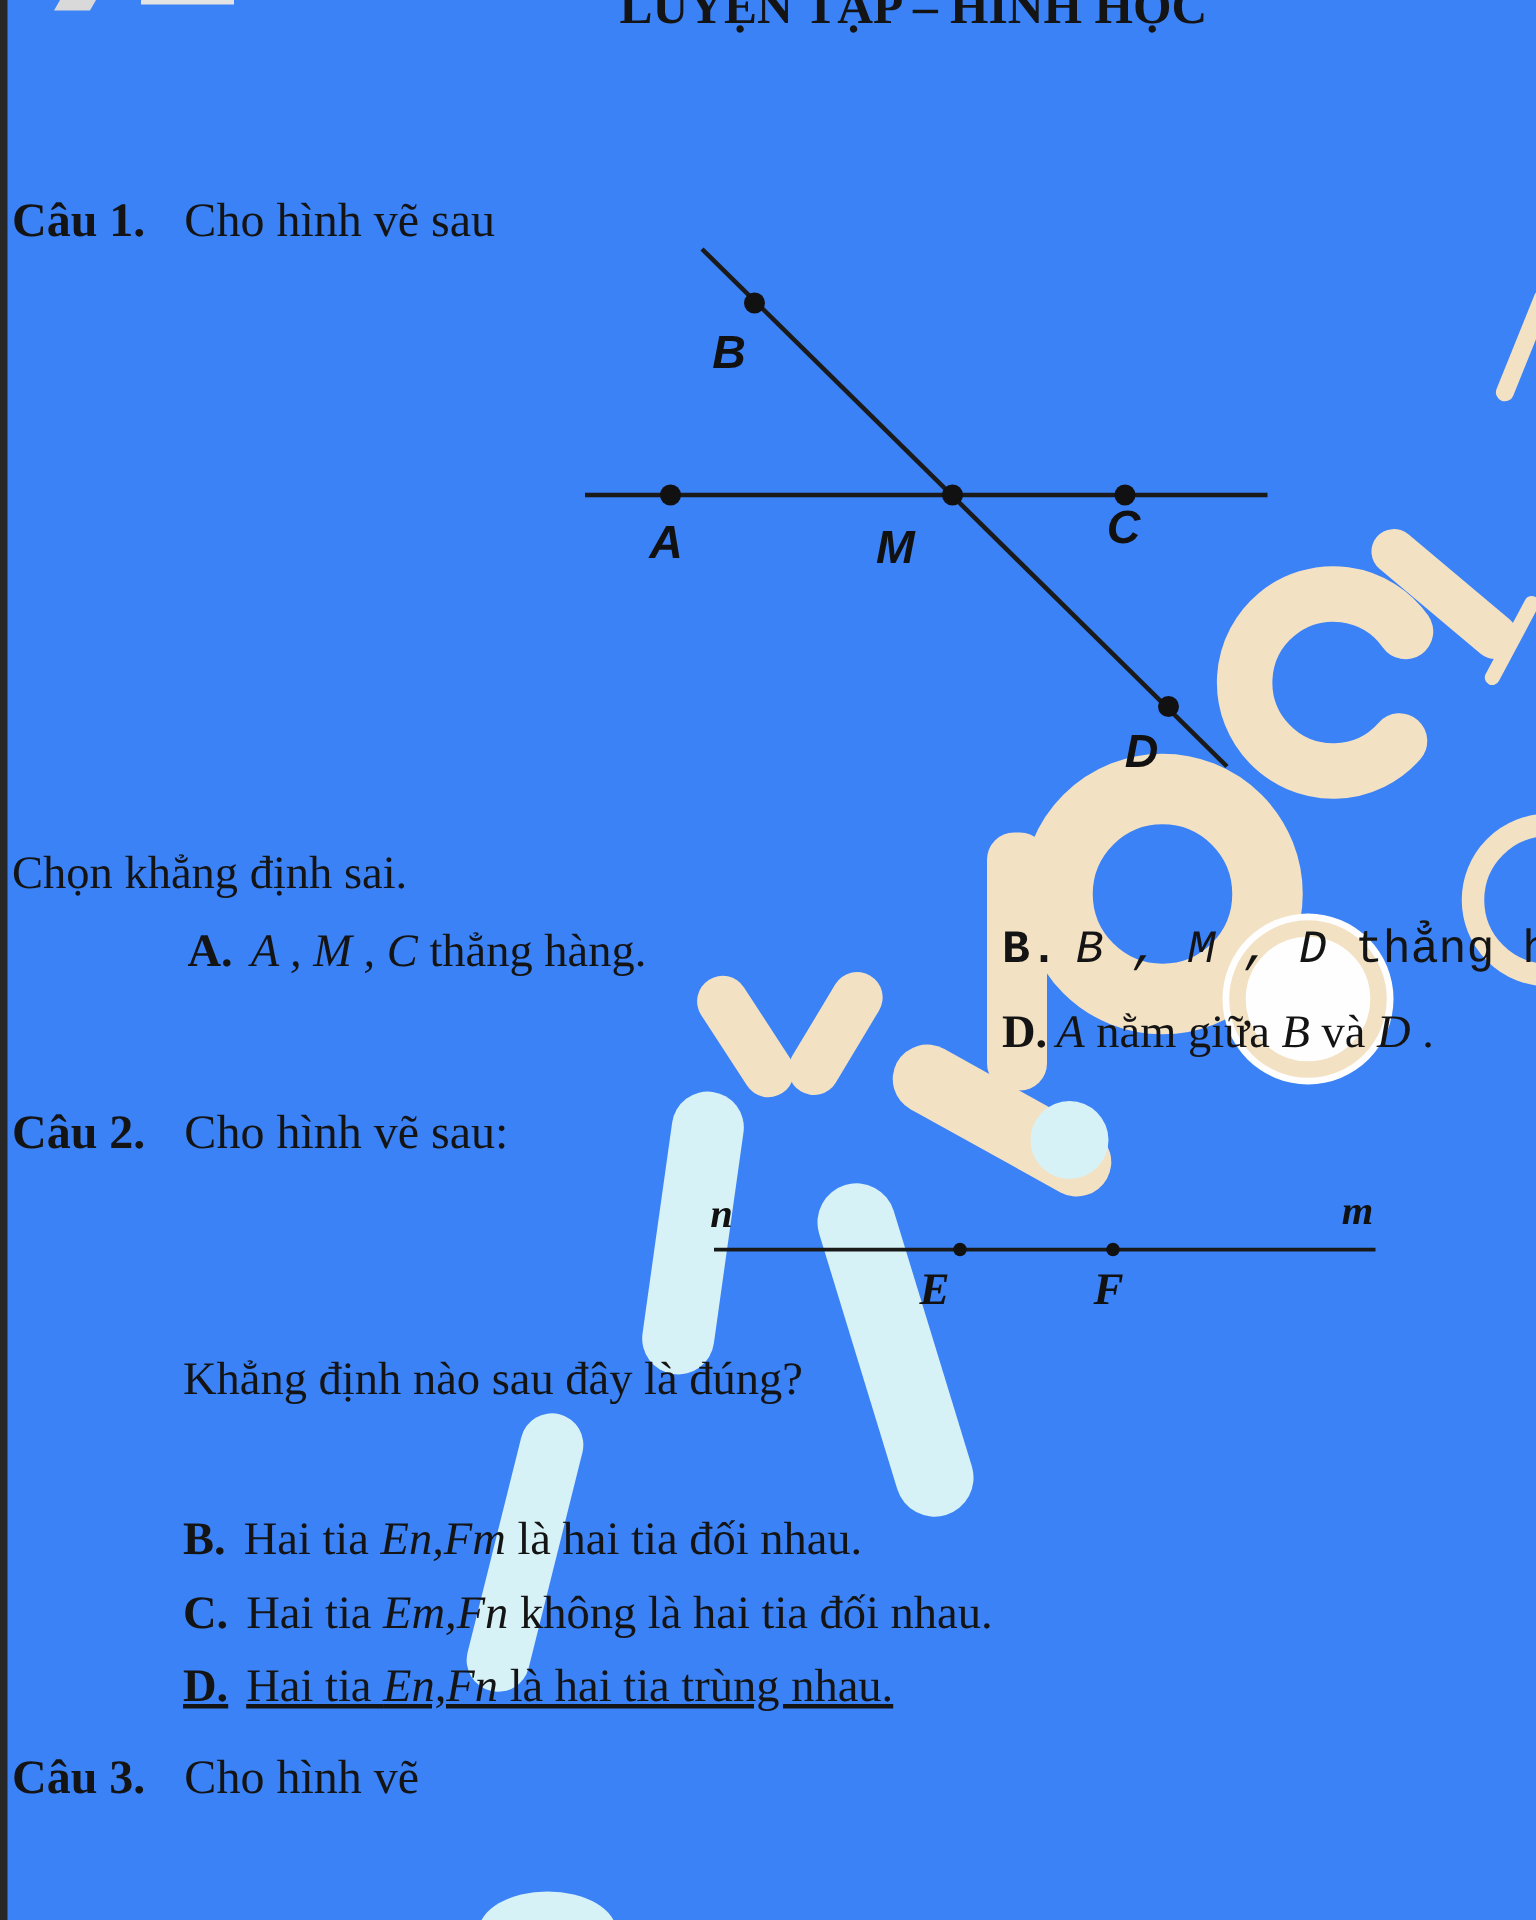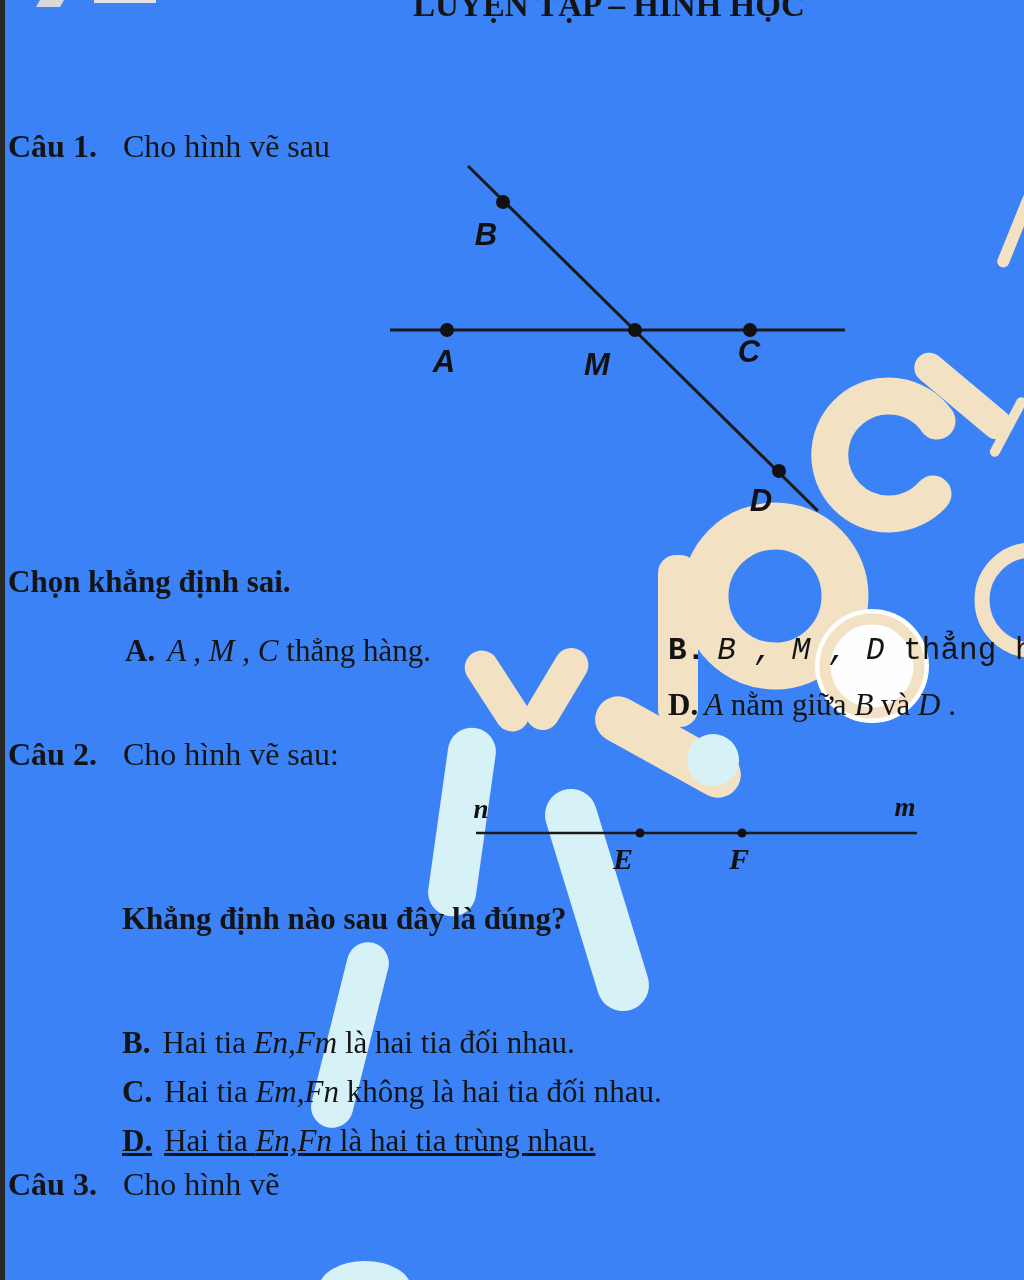--- a/index.html
+++ b/index.html
@@ -14,25 +14,25 @@
 
   .title{position:absolute;left:413px;top:-11px;font-size:33px;font-weight:bold;white-space:nowrap;line-height:1;}
 
   .q-heading{position:absolute;font-size:32px;white-space:nowrap;}
   .q-label{font-weight:bold;}
   .q-prompt{margin-left:26px;}
   #q1-heading{left:8px;top:92px;margin-top:36px;}
   #q2-heading{left:8px;top:736px;text-align:right;}
   #q3-heading{left:8px;top:1166px;}
 
-  .instruction{position:absolute;font-size:31px;white-space:nowrap;font-weight:bold;}
+  .instruction{position:absolute;font-size:31px;white-space:nowrap;}
   #q1-instruction{left:8px;top:564px;}
   #q2-instruction{left:122px;top:901px;}
 
-  .option{position:absolute;font-size:31px;white-space:nowrap;margin-top:17px;}
+  .option{position:absolute;font-size:31px;white-space:nowrap;}
   .opt-label{font-weight:bold;margin-right:12px;}
   .seg-i{font-style:italic;}
   #q1-opt-a{left:125px;top:616px;}
   #q1-opt-b{left:668px;top:616px;font-family:Liberation Mono, monospace;}
   #q1-opt-c{left:125px;top:670px;}
   #q1-opt-d{left:668px;top:670px;}
   #q1-opt-d .opt-label{margin-right:6px;}
   #q2-opt-a{left:122px;top:960px;}
   #q2-opt-b{left:122px;top:1008px;}
   #q2-opt-c{left:122px;top:1057px;}

